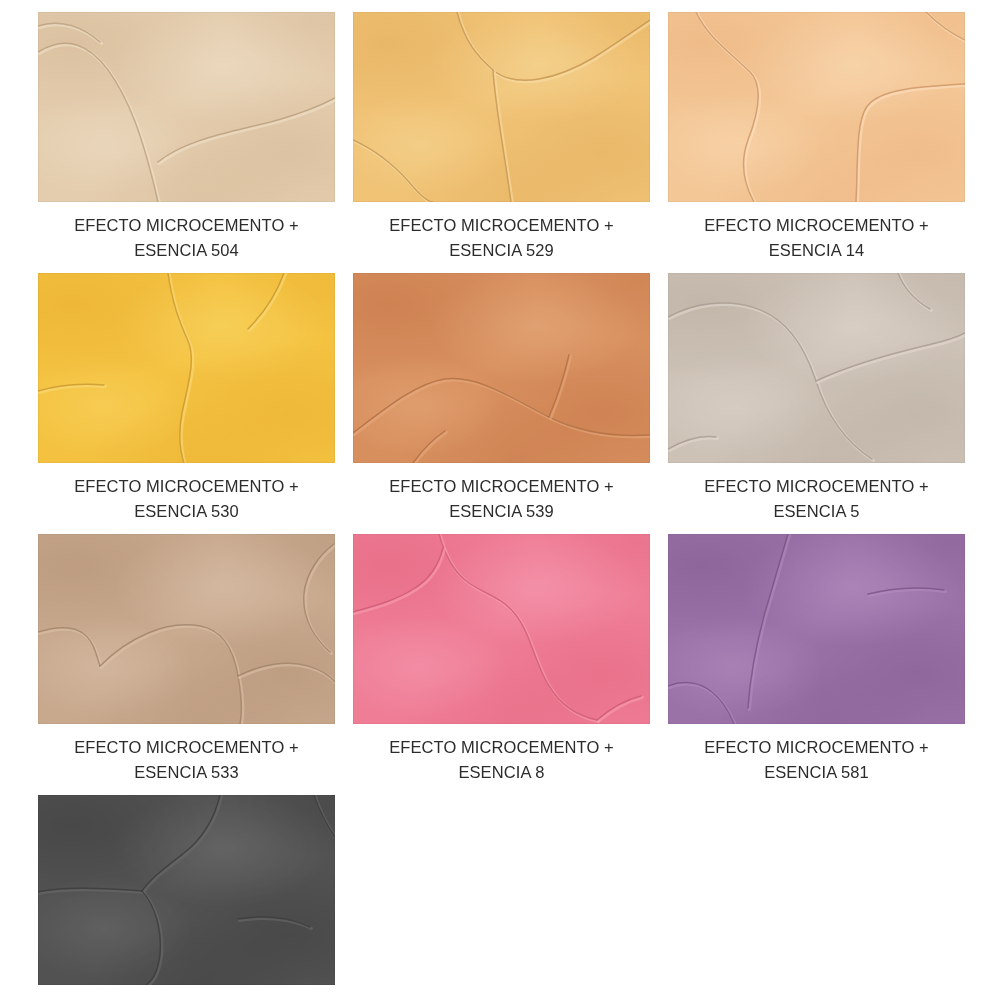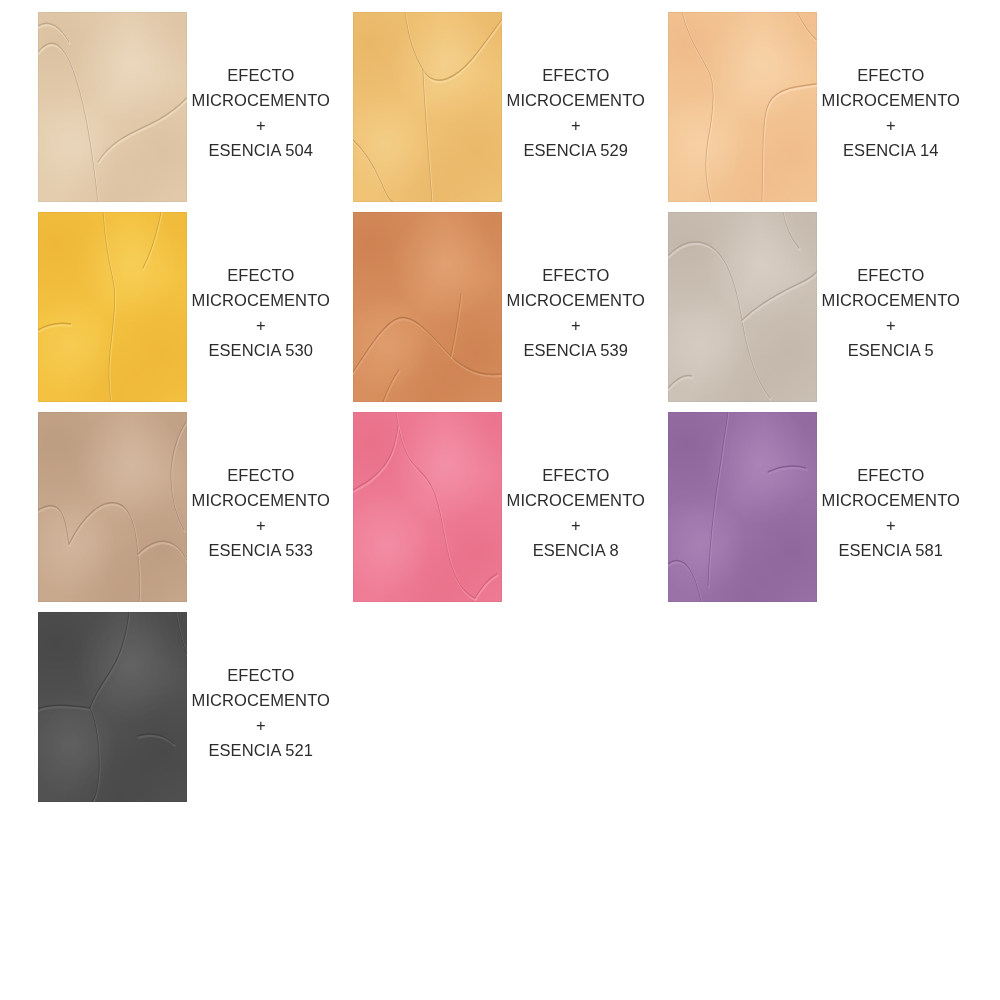--- a/index.html
+++ b/index.html
@@ -25,21 +25,21 @@
     grid-template-columns: repeat(3, 297px);
     column-gap: 18px;
     row-gap: 0px;
     align-content: start;
   }
 
   .swatch-card {
     width: 297px;
     margin-bottom: 10px;
     display: flex;
-    flex-direction: row;
+    flex-direction: column;
     align-items: center;
   }
 
   .swatch-image {
     position: relative;
     width: 297px;
     height: 190px;
     overflow: hidden;
     background-color: #e2cdb0;
     box-shadow: inset 0 0 0 1px rgba(0,0,0,0.04);

